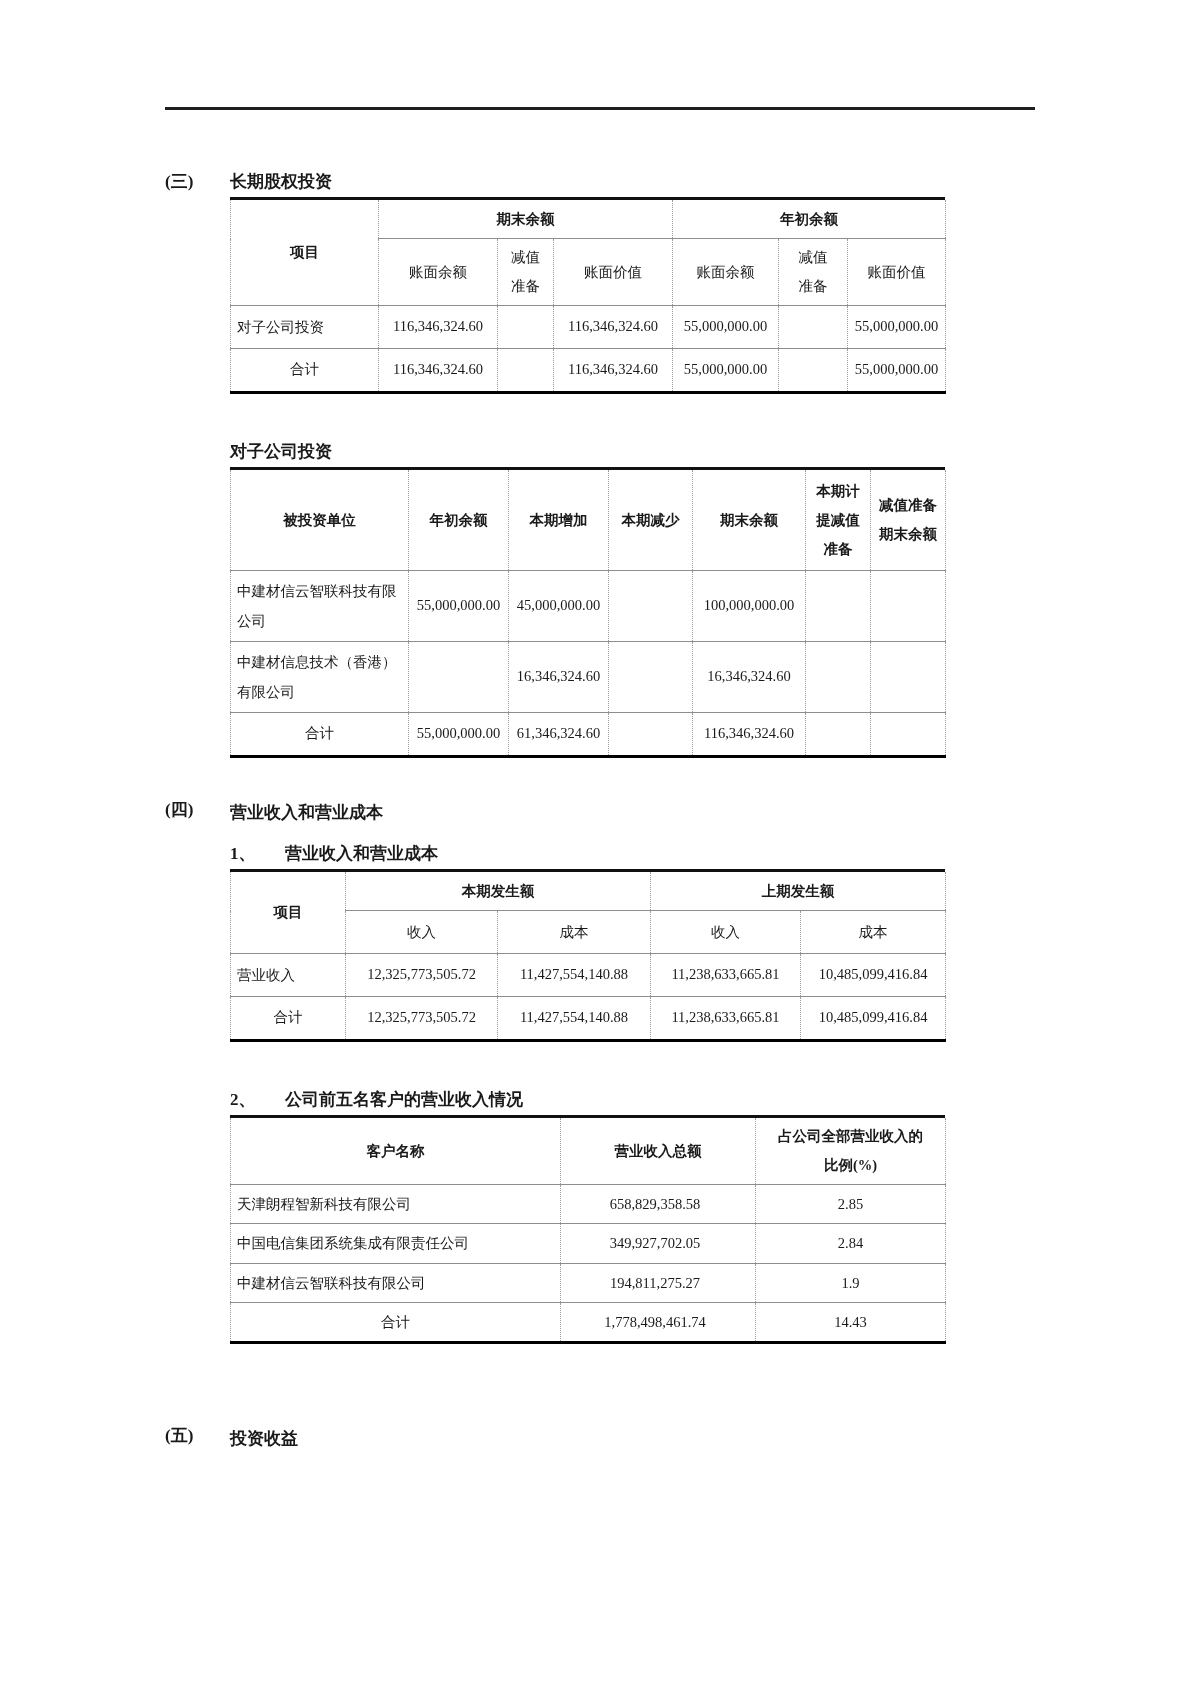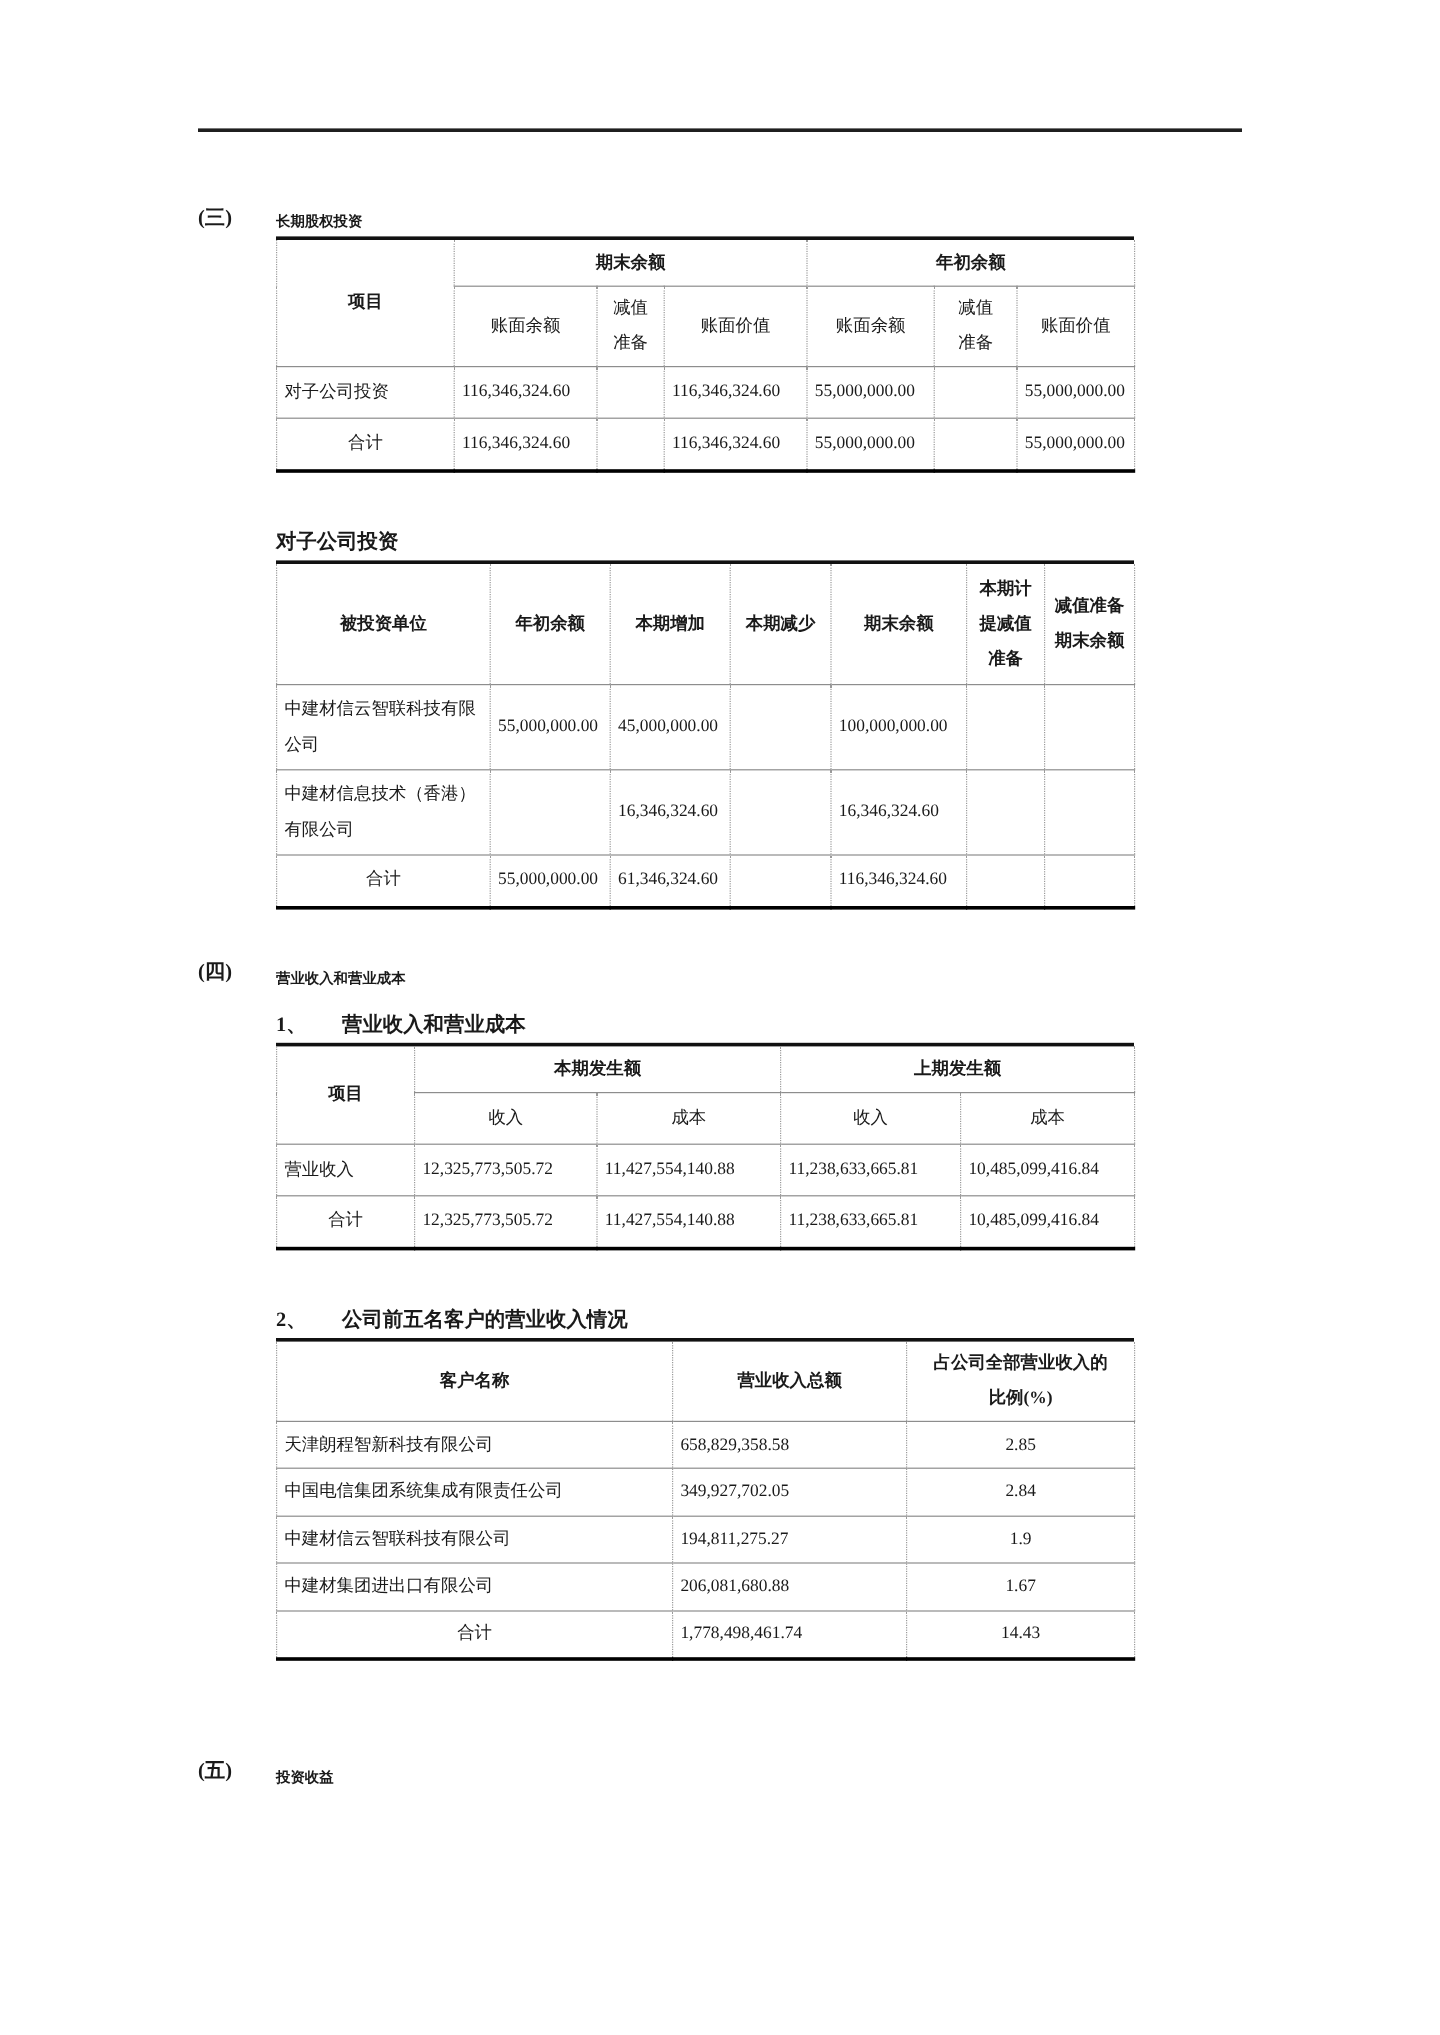--- a/index.html
+++ b/index.html
@@ -11,21 +11,21 @@
     background:#ffffff;
     font-family:"Liberation Serif","DejaVu Serif",serif;
     color:#1a1a1a;
     overflow:hidden;
   }
   .top-rule { border-top:3px solid #1f1f1f; width:100%; height:0; }
 
   
   .heading-row { display:flex; align-items:flex-end; }
   .h-num { width:65px; flex:none; font-weight:bold; font-size:17px; padding-bottom:7px; }
-  .h-box { width:715px; flex:none; font-weight:bold; font-size:12px; padding-bottom:4px; }
+  .h-box { width:715px; flex:none; font-weight:bold; font-size:17px; padding-bottom:4px; }
   .h-box.ruled { border-bottom:3px solid #111; }
   .sub-box {
     margin-left:65px; width:715px; box-sizing:border-box;
     border-bottom:3px solid #111;
     font-weight:bold; font-size:17px; padding-bottom:4px;
     display:flex; align-items:baseline;
   }
   .sub-num { width:55px; flex:none; }
 
   
@@ -41,21 +41,21 @@
     border-right:1px dotted #9a9a9a;
     border-top:1px solid #8d8d8d;
     border-bottom:1px solid #8d8d8d;
     font-weight:normal;
     padding:4px 6px;
     vertical-align:middle;
     word-break:break-all;
   }
   table.fin thead tr:first-child th { border-top:none;font-weight:bold; }
   table.fin th { text-align:center; line-height:2.0; }
-  td.num { text-align:left; padding-right:9px; line-height:1.6; }
+  td.num { text-align:center; padding-right:9px; line-height:1.6; }
   td.lbl { text-align:left; padding-left:8px; line-height:2.1; }
   td.ctr { text-align:center; line-height:1.6; }
 
   
   .t1 thead tr.grp th, .t3 thead tr.grp th { height:30px; line-height:1.4; }
   .t1 thead tr.sub th { height:58px; }
   .t3 thead tr.sub th { height:34px; }
   .t1 tbody td, .t3 tbody td { height:34px; }
   .nw2 { display:inline-block; width:2.3em; line-height:2.0; }
 
@@ -274,25 +274,20 @@
         <td class="lbl">中国电信集团系统集成有限责任公司</td>
         <td class="num">349,927,702.05</td>
         <td class="ctr">2.84</td>
       </tr>
       <tr>
         <td class="lbl">中建材信云智联科技有限公司</td>
         <td class="num">194,811,275.27</td>
         <td class="ctr">1.9</td>
       </tr>
       <tr>
-        <td class="lbl">中建材集团进出口有限公司</td>
-        <td class="num">206,081,680.88</td>
-        <td class="ctr">1.67</td>
-      </tr>
-      <tr>
         <td class="ctr">合计</td>
         <td class="num">1,778,498,461.74</td>
         <td class="ctr">14.43</td>
       </tr>
     </tbody>
   </table>
 
   <div class="heading-row mt-sec5">
     <div class="h-num">(五)</div>
     <div class="h-box">投资收益</div>

